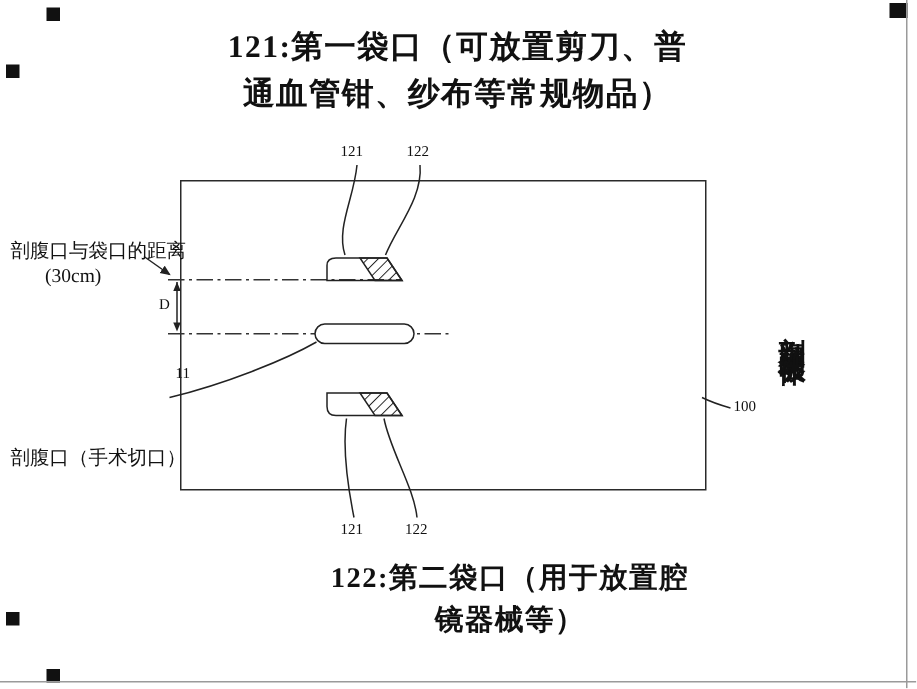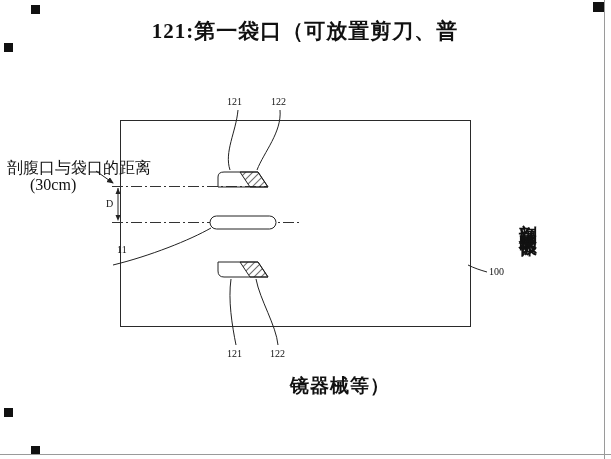--- a/index.html
+++ b/index.html
@@ -24,21 +24,21 @@
     text-align:center;
     font-size:19px;font-weight:600;
     line-height:28px;letter-spacing:1px;
     white-space:nowrap;
   }
   .ref{
     font-size:10px;
     white-space:nowrap;
   }
   .leftlabel{
-    font-size:16px;
+    font-size:13px;
     white-space:nowrap;
   }
   .dlabel{
     font-size:10px;
   }
   .vertical-label{
     left:516px;top:210px;
     writing-mode:vertical-rl;
     font-size:18px;font-weight:600;
     letter-spacing:3px;
@@ -68,20 +68,21 @@
   <div class="mark" style="left:31px;top:5px;width:9px;height:9px;"></div>
   <div class="mark" style="left:4px;top:43px;width:9px;height:9px;"></div>
   <div class="mark" style="left:593px;top:2px;width:12px;height:10px;"></div>
   <div class="mark" style="left:4px;top:408px;width:9px;height:9px;"></div>
   <div class="mark" style="left:31px;top:446px;width:9px;height:9px;"></div>
   <div class="scan-border-right"></div>
   <div class="scan-border-bottom"></div>
 
   <div class="abs title">
     <div>121:第一袋口（可放置剪刀、普</div>
+    <div>通血管钳、纱布等常规物品）</div>
   </div>
 
   <div class="abs drape-rect"></div>
 
   <svg class="overlay" width="611" height="459" viewBox="0 0 611 459">
     <defs>
       <pattern id="hatch" width="5" height="5" patternUnits="userSpaceOnUse" patternTransform="rotate(45)">
         <line x1="0" y1="0" x2="0" y2="5" stroke="#222" stroke-width="1.3"></line>
       </pattern>
       <marker id="arrow" markerWidth="8" markerHeight="8" refX="6" refY="3" orient="auto">
@@ -145,20 +146,22 @@
   <div class="abs ref" style="left:227px;top:96px;">121</div>
   <div class="abs ref" style="left:271px;top:96px;">122</div>
   <div class="abs ref" style="left:227px;top:348px;">121</div>
   <div class="abs ref" style="left:270px;top:348px;">122</div>
   <div class="abs ref" style="left:99px;top:244px;margin-left:18px;">11</div>
   <div class="abs ref" style="left:489px;top:266px;">100</div>
 
   <div class="abs leftlabel" style="left:7px;top:158px;">剖腹口与袋口的距离</div>
   <div class="abs leftlabel" style="left:30px;top:176px;font-family:Liberation Serif, serif;">(30cm)</div>
   <div class="abs dlabel" style="left:106px;top:198px;">D</div>
+  <div class="abs leftlabel" style="left:7px;top:296px;">剖腹口（手术切口）</div>
 
   <div class="abs vertical-label">剖腹被的被体</div>
 
   <div class="abs caption">
+    <div>122:第二袋口（用于放置腔</div>
     <div>镜器械等）</div>
   </div>
 
 </div>
 
 </body></html>

